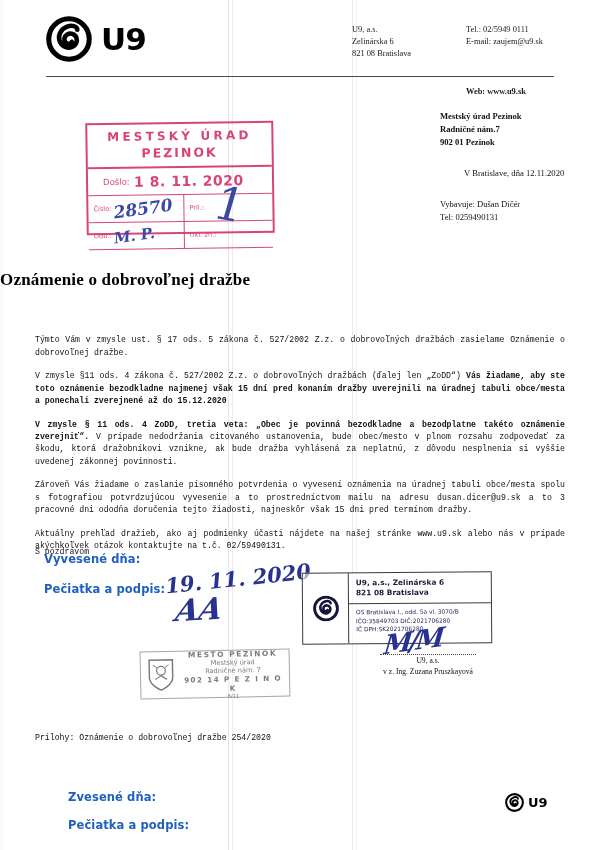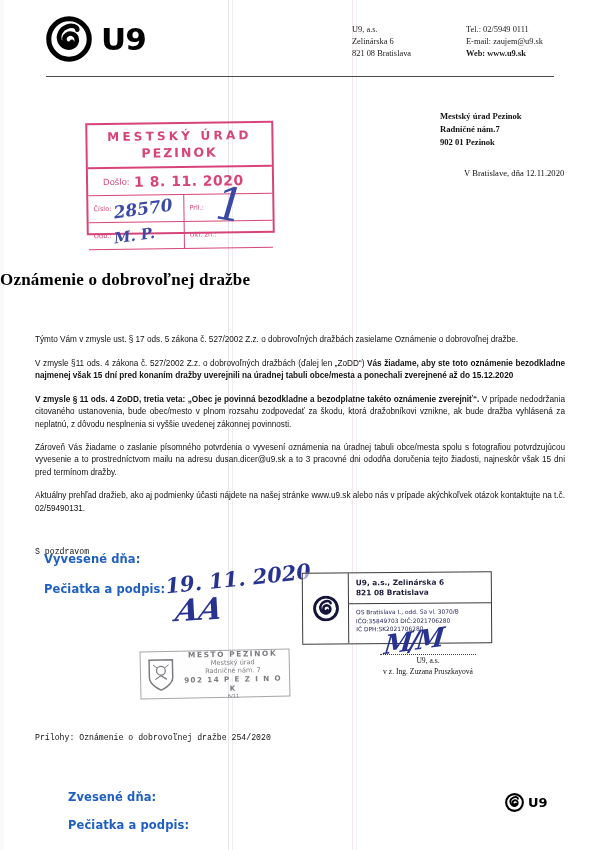--- a/index.html
+++ b/index.html
@@ -30,21 +30,21 @@
   .logo-word { font-family: "DejaVu Sans", sans-serif; font-weight: 700; font-size: 31px; letter-spacing: -1px; color:#000; line-height:1; }
 
   .company-block {
     position: absolute; left: 352px; top: 14px;
     font-family: "Liberation Serif", serif; font-size: 8.4px; line-height: 1.42; color: #1a1a1a;
   }
   .contact-block {
     position: absolute; left: 466px; top: 14px;
     font-family: Liberation Serif, serif; font-size: 8.4px; line-height: 1.42; color: #1a1a1a;
   }
-  .contact-block .web { font-weight: 700; }
+  .contact-block .web { font-weight: 700; margin-top: 38px; }
   .rule { position: absolute; left: 46px; right: 46px; top: 76px; height: 1px; background: #4a4a4a; }
 
   
   .stamp-red {
     position: absolute; left: 86px; top: 122px; width: 188px; height: 112px;
     border: 2px solid #d4356f; color: #d4356f;
     font-family: "DejaVu Sans", sans-serif;
     transform: rotate(-0.8deg);
     opacity: .92;
   }
@@ -90,21 +90,21 @@
   
   .doc-title {
     position: absolute; left: 0; right: 0; top: 270px; text-align: left;
     font-family: "Liberation Serif", serif; font-weight: 700; font-size: 17px;
     letter-spacing: .2px; color: #000;
   }
 
   
   .body-text { position: absolute; left: 35px; width: 530px; top: 326px; }
   .para {
-    font-family: Liberation Sans, sans-serif; font-size: 8.2px; line-height: 1.52;
+    font-family: Liberation Mono, monospace; font-size: 8.2px; line-height: 1.52;
     text-align: justify; color: #111; margin-bottom: 11px;
   }
   .para b { font-weight: 700; }
 
   
   .regards {
     position: absolute; left: 35px; top: 547px;
     font-family: Liberation Mono, monospace; font-size: 8.2px; color: #111; text-align: right;
   }
   .blue-labels { position: absolute; left: 44px; top: 552px; }
@@ -248,20 +248,24 @@
     </div>
     <div class="sr-tick">1</div>
   </div>
 
   <div class="recipient">
     <div>Mestský úrad Pezinok</div>
     <div>Radničné nám.7</div>
     <div>902 01  Pezinok</div>
   </div>
   <div class="meta-date">V Bratislave, dňa 12.11.2020</div>
+  <div class="meta-agent">
+    <div>Vybavuje: Dušan Dičér</div>
+    <div>Tel: 0259490131</div>
+  </div>
 
   <div class="doc-title">Oznámenie o dobrovoľnej dražbe</div>
 
   <div class="body-text">
     <p class="para"><span>Týmto Vám v zmysle ust. § 17 ods. 5 zákona č. 527/2002 Z.z. o dobrovoľných dražbách zasielame Oznámenie o dobrovoľnej dražbe.</span></p>
     <p class="para"><span>V zmysle §11 ods. 4 zákona č. 527/2002 Z.z. o dobrovoľných dražbách (ďalej len „ZoDD“) </span><b>Vás žiadame, aby ste toto oznámenie bezodkladne najmenej však 15 dní pred konaním dražby uverejnili na úradnej tabuli obce/mesta a ponechali zverejnené až do 15.12.2020</b></p>
     <p class="para"><b>V zmysle § 11 ods. 4 ZoDD, tretia veta: „Obec je povinná bezodkladne a bezodplatne takéto oznámenie zverejniť“.</b><span> V prípade nedodržania citovaného ustanovenia, bude obec/mesto v plnom rozsahu zodpovedať za škodu, ktorá dražobníkovi vznikne, ak bude dražba vyhlásená za neplatnú, z dôvodu nesplnenia si vyššie uvedenej zákonnej povinnosti.</span></p>
     <p class="para"><span>Zároveň Vás žiadame o zaslanie písomného potvrdenia o vyvesení oznámenia na úradnej tabuli obce/mesta spolu s fotografiou potvrdzujúcou vyvesenie a to prostredníctvom mailu na adresu dusan.dicer@u9.sk a to 3 pracovné dni ododňa doručenia tejto žiadosti, najneskôr však 15 dni pred termínom dražby.</span></p>
     <p class="para"><span>Aktuálny prehľad dražieb, ako aj podmienky účasti nájdete na našej stránke www.u9.sk alebo nás v prípade akýchkoľvek otázok kontaktujte na t.č. 02/59490131.</span></p>
   </div>

